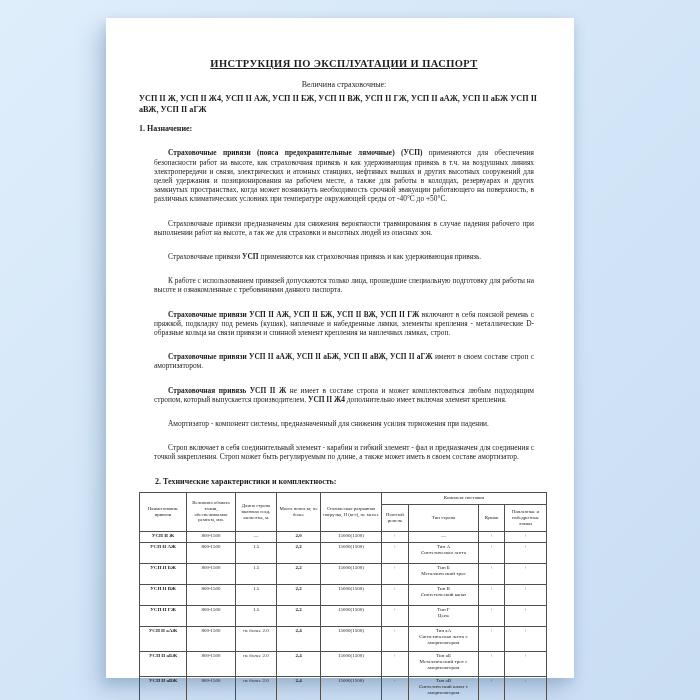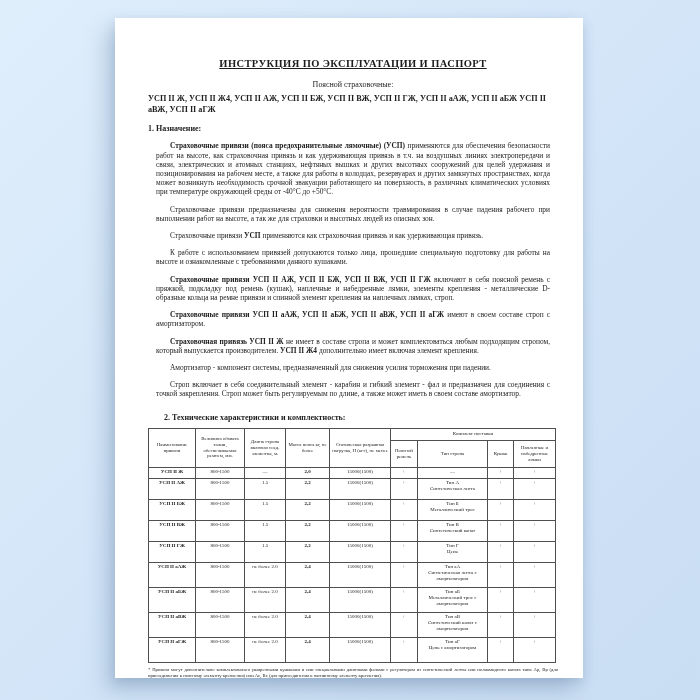--- a/index.html
+++ b/index.html
@@ -2,37 +2,37 @@
 <html><head>
 <meta charset="utf-8">
 <style>
   html,body{margin:0;padding:0;}
   body{
     width:700px;height:700px;overflow:hidden;
     background:linear-gradient(135deg,#dfeefb 0%,#d4e6f8 45%,#c9ddf3 100%);
     font-family:"Liberation Serif", serif;
   }
   .paper{
-    position:absolute;left:115px;top:18px;width:468px;height:660px;
+    position:absolute;left:106px;top:18px;width:468px;height:660px;
     background:#ffffff;
     box-shadow:-9px 12px 20px rgba(96,128,164,.33), 0 4px 10px rgba(96,128,164,.25);
     box-sizing:border-box;
     padding:40px 25px 0 33px;
     color:#1d1d1d;
   }
   .title{
     font-size:10.5px;font-weight:bold;text-align:center;
     text-decoration:underline;letter-spacing:.4px;margin:0 0 11px 0;
   }
   .subtitle{font-size:8px;text-align:center;margin:0 0 5px 0;}
   .models{font-size:8.2px;font-weight:bold;text-align:justify;line-height:1.3;margin:0 12px 9px 0;}
   .sec-h{font-size:8px;font-weight:bold;margin:0 0 2px 0;}
   .para{
     font-size:7.4px;line-height:9.2px;text-align:justify;
-    text-indent:14px;margin:8px;
+    text-indent:14px;margin:15px;
   }
   .b{font-weight:bold;}
   .sec2-h{font-size:8px;font-weight:bold;margin:14px 0 6px 16px;}
   table.spec{
     border-collapse:collapse;width:407px;table-layout:fixed;
     border:1.5px solid #4a4a4a;
   }
   table.spec td{
     border:1px solid #4f4f4f;
     font-size:5px;line-height:1.2;text-align:center;
@@ -50,30 +50,30 @@
   .footnote{
     font-size:4.7px;line-height:1.35;text-align:justify;margin:4px 0 0 0;color:#222;
   }
 </style>
 </head>
 <body>
 
 <div class="paper">
 
   <h1 class="title">ИНСТРУКЦИЯ ПО ЭКСПЛУАТАЦИИ И ПАСПОРТ</h1>
-  <p class="subtitle">Поясной страховочные:</p>
+  <p class="subtitle">Величина страховочные:</p>
   <p class="models">УСП II Ж, УСП II Ж4, УСП II АЖ, УСП II БЖ, УСП II ВЖ, УСП II ГЖ, УСП II аАЖ, УСП II аБЖ УСП II аВЖ, УСП II аГЖ</p>
 
   <h2 class="sec-h">1. Назначение:</h2>
 
   <p class="para"><span class="b">Страховочные привязи (пояса предохранительные лямочные) (УСП)</span><span> применяются для обеспечения безопасности работ на высоте, как страховочная привязь и как удерживающая привязь в т.ч. на воздушных линиях электропередачи и связи, электрических и атомных станциях, нефтяных вышках и других высотных сооружений для целей удержания и позиционирования на рабочем месте, а также для работы в колодцах, резервуарах и других замкнутых пространствах, когда может возникнуть необходимость срочной эвакуации работающего на поверхность, в различных климатических условиях при температуре окружающей среды от -40°С до +50°С.</span></p>
   <p class="para">Страховочные привязи предназначены для снижения вероятности травмирования в случае падения рабочего при выполнении работ на высоте, а так же для страховки и высотных людей из опасных зон.</p>
   <p class="para"><span>Страховочные привязи </span><span class="b">УСП</span><span> применяются как страховочная привязь и как удерживающая привязь.</span></p>
-  <p class="para">К работе с использованием привязей допускаются только лица, прошедшие специальную подготовку для работы на высоте и ознакомленные с требованиями данного кушаками.</p>
-  <p class="para"><span class="b">Страховочные привязи УСП II АЖ, УСП II БЖ, УСП II ВЖ, УСП II ГЖ</span><span> включают в себя поясной ремень с пряжкой, подкладку под ремень (кушак), наплечные и набедренные лямки, элементы крепления - металлические D-образные кольца на ремне привязи и спинной элемент крепления на наплечных лямках, строп.</span></p>
+  <p class="para">К работе с использованием привязей допускаются только лица, прошедшие специальную подготовку для работы на высоте и ознакомленные с требованиями данного паспорта.</p>
+  <p class="para"><span class="b">Страховочные привязи УСП II АЖ, УСП II БЖ, УСП II ВЖ, УСП II ГЖ</span><span> включают в себя поясной ремень с пряжкой, подкладку под ремень (кушак), наплечные и набедренные лямки, элементы крепления - металлические D-образные кольца на связи привязи и спинной элемент крепления на наплечных лямках, строп.</span></p>
   <p class="para"><span class="b">Страховочные привязи УСП II аАЖ, УСП II аБЖ, УСП II аВЖ, УСП II аГЖ</span><span> имеют в своем составе строп с амортизатором.</span></p>
   <p class="para"><span class="b">Страховочная привязь УСП II Ж</span><span> не имеет в составе стропа и может комплектоваться любым подходящим стропом, который выпускается производителем. </span><span class="b">УСП II Ж4</span><span> дополнительно имеет включая элемент крепления.</span></p>
   <p class="para">Амортизатор - компонент системы, предназначенный для снижения усилия торможения при падении.</p>
   <p class="para">Строп включает в себя соединительный элемент - карабин и гибкий элемент - фал и предназначен для соединения с точкой закрепления. Строп может быть регулируемым по длине, а также может иметь в своем составе амортизатор.</p>
 
   <h2 class="sec2-h">2. Технические характеристики и комплектность:</h2>
 
   <table class="spec">
     <colgroup>
       <col style="width:47px">

